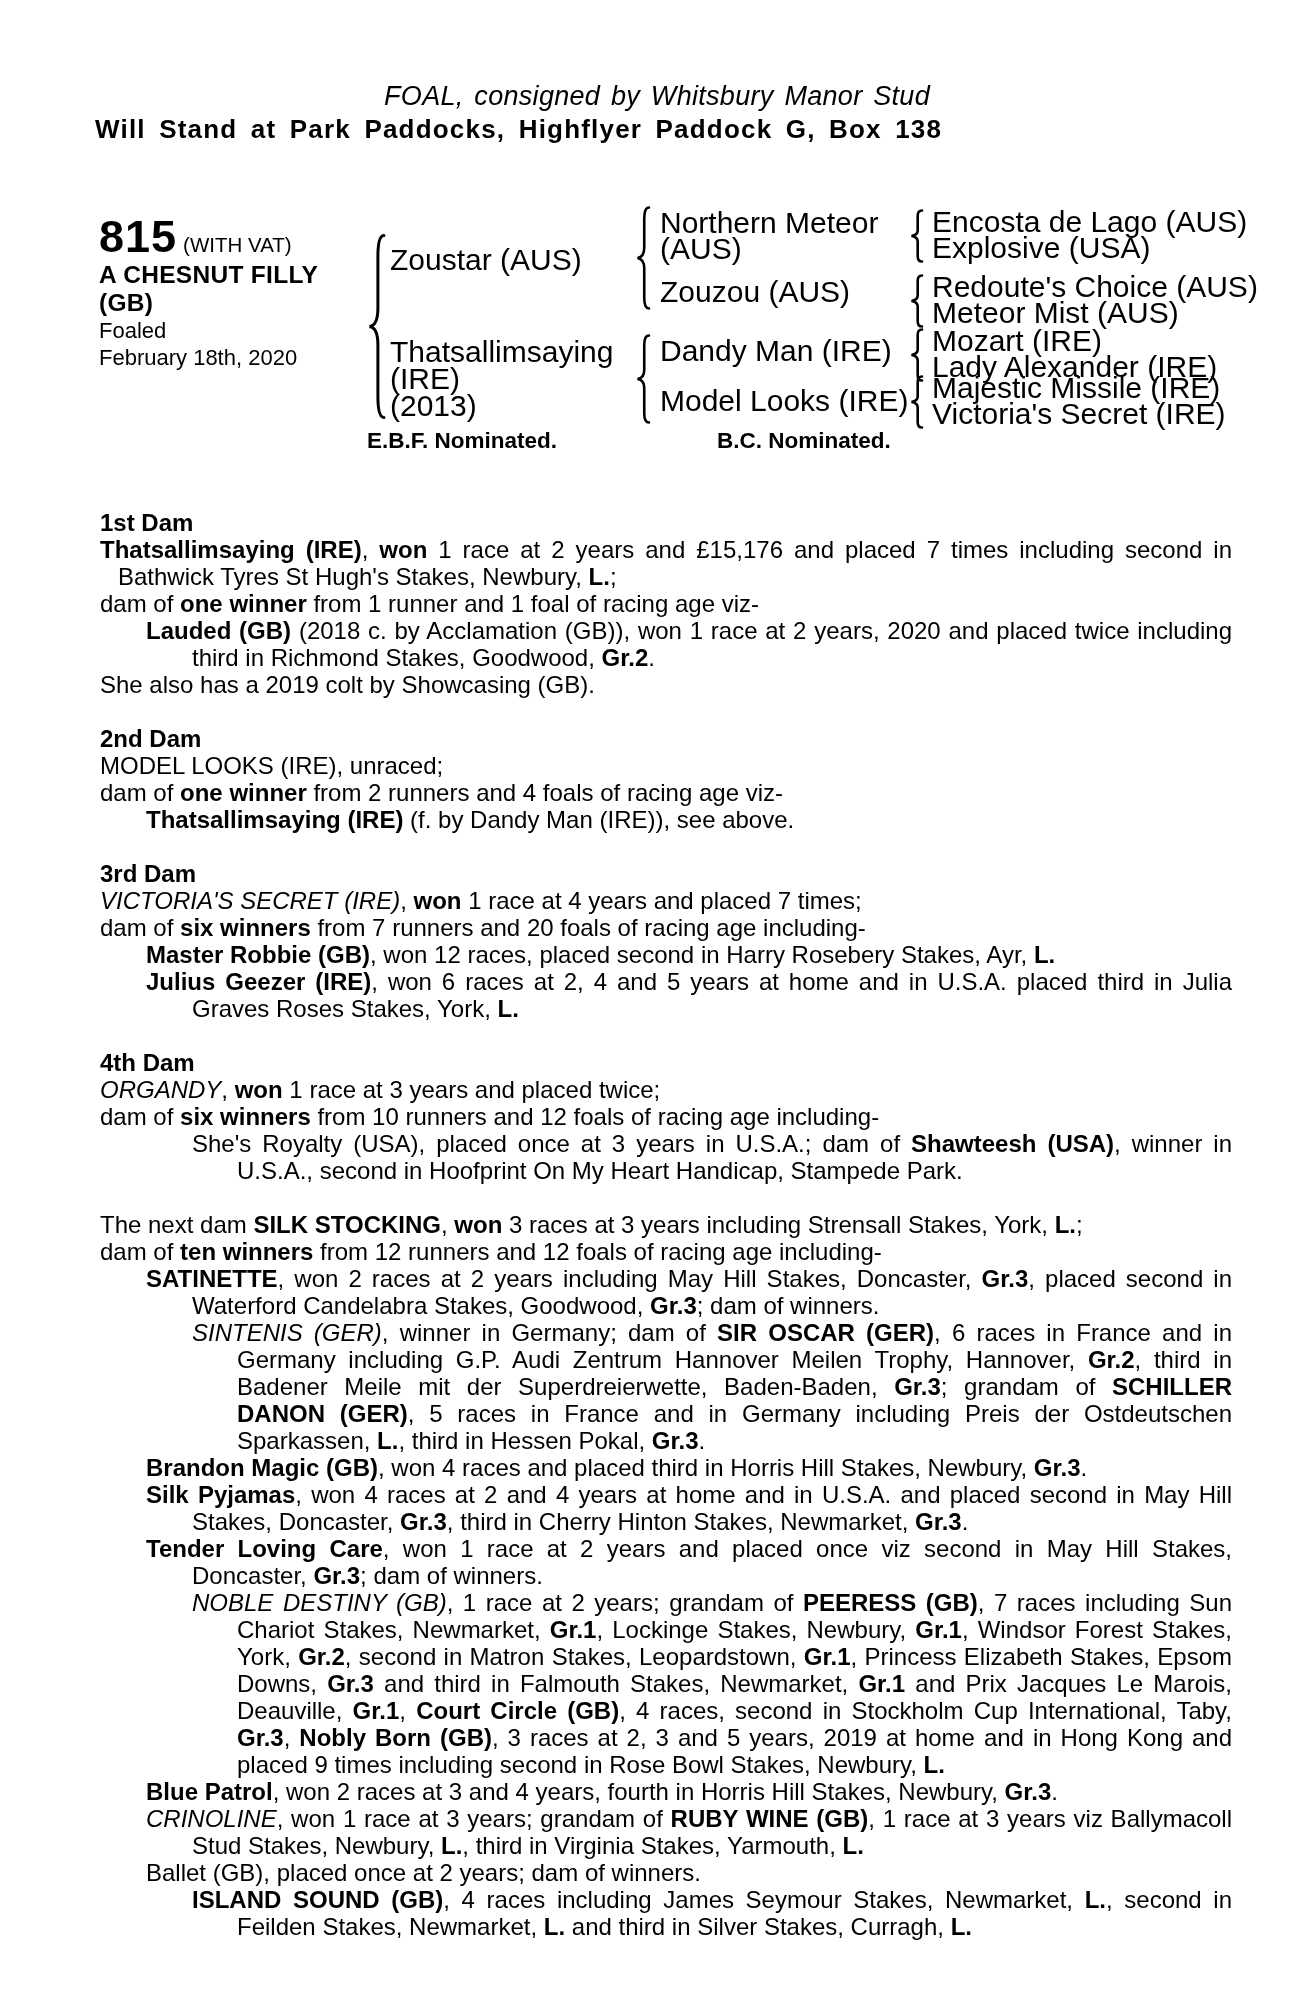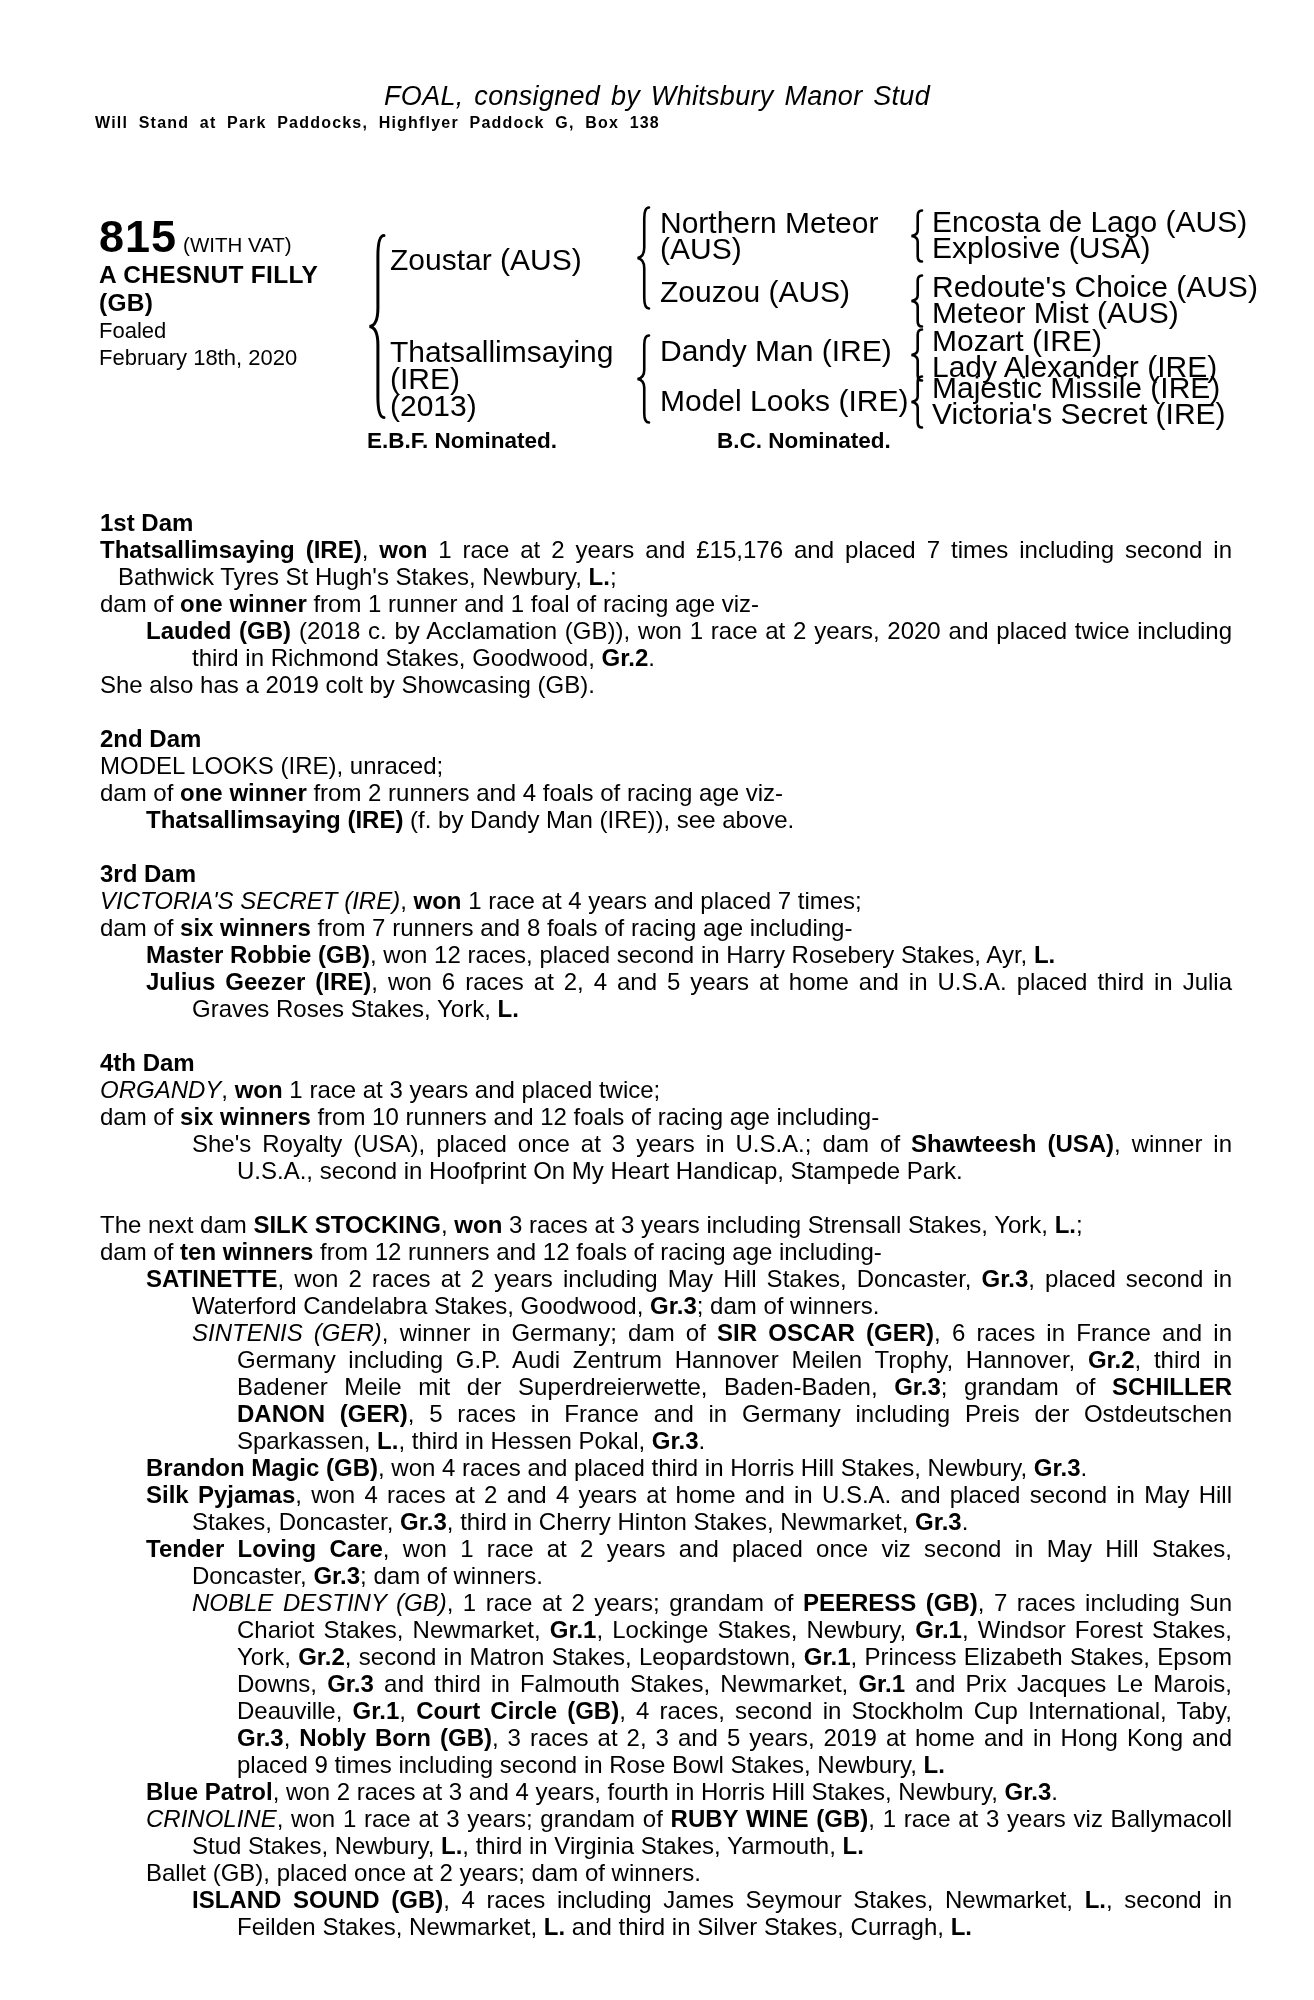--- a/index.html
+++ b/index.html
@@ -10,21 +10,21 @@
     font-family:"Liberation Sans", sans-serif;
     overflow:hidden;
   }
   .consign {
     position:absolute; top:80px; left:0; width:100%;
     text-align:center; font-style:italic; font-size:27px;
     letter-spacing:0.3px; word-spacing:3px;
   }
   .stand {
     position:absolute; top:113px; left:95px;
-    font-weight:bold; font-size:16px;
+    font-weight:bold; font-size:26px;
     letter-spacing:1.2px; word-spacing:5px;
   }
   .pedigree { position:absolute; top:200px; left:0; width:1314px; height:283px;padding-left:44px; }
   .lot { position:absolute; left:99px; top:10px; width:285px; }
   .lot-num-row { height:44px; white-space:nowrap; }
   .lot-num { font-size:45px; font-weight:bold; letter-spacing:1px; }
   .lot-vat { font-size:20.5px; margin-left:6px; }
   .lot-name { font-size:24.5px; font-weight:bold; line-height:28px; letter-spacing:0.3px; }
   .lot-name.first { margin-top:6px; }
   .lot-foaled { font-size:22px; line-height:27px; }
@@ -147,21 +147,21 @@
       </div>
       <div class="section">
         <p class="sec-title">2nd Dam</p>
         <p class="para ind-a"><span>MODEL LOOKS (IRE), unraced;</span></p>
         <p class="para ind-a"><span>dam of </span><b>one winner</b><span> from 2 runners and 4 foals of racing age viz-</span></p>
         <p class="para ind-c"><b>Thatsallimsaying (IRE)</b><span> (f. by Dandy Man (IRE)), see above.</span></p>
       </div>
       <div class="section">
         <p class="sec-title">3rd Dam</p>
         <p class="para ind-a"><i>VICTORIA'S SECRET (IRE)</i><span>, </span><b>won</b><span> 1 race at 4 years and placed 7 times;</span></p>
-        <p class="para ind-a"><span>dam of </span><b>six winners</b><span> from 7 runners and 8 foals of racing age including-</span></p>
+        <p class="para ind-a"><span>dam of </span><b>six winners</b><span> from 7 runners and 20 foals of racing age including-</span></p>
         <p class="para ind-c"><b>Master Robbie (GB)</b><span>, won 12 races, placed second in Harry Rosebery Stakes, Ayr, </span><b>L.</b></p>
         <p class="para ind-c"><b>Julius Geezer (IRE)</b><span>, won 6 races at 2, 4 and 5 years at home and in U.S.A. placed third in Julia Graves Roses Stakes, York, </span><b>L.</b></p>
       </div>
       <div class="section">
         <p class="sec-title">4th Dam</p>
         <p class="para ind-a"><i>ORGANDY</i><span>, </span><b>won</b><span> 1 race at 3 years and placed twice;</span></p>
         <p class="para ind-a"><span>dam of </span><b>six winners</b><span> from 10 runners and 12 foals of racing age including-</span></p>
         <p class="para ind-d"><span>She's Royalty (USA), placed once at 3 years in U.S.A.; dam of </span><b>Shawteesh (USA)</b><span>, winner in U.S.A., second in Hoofprint On My Heart Handicap, Stampede Park.</span></p>
       </div>
       <div class="section">

